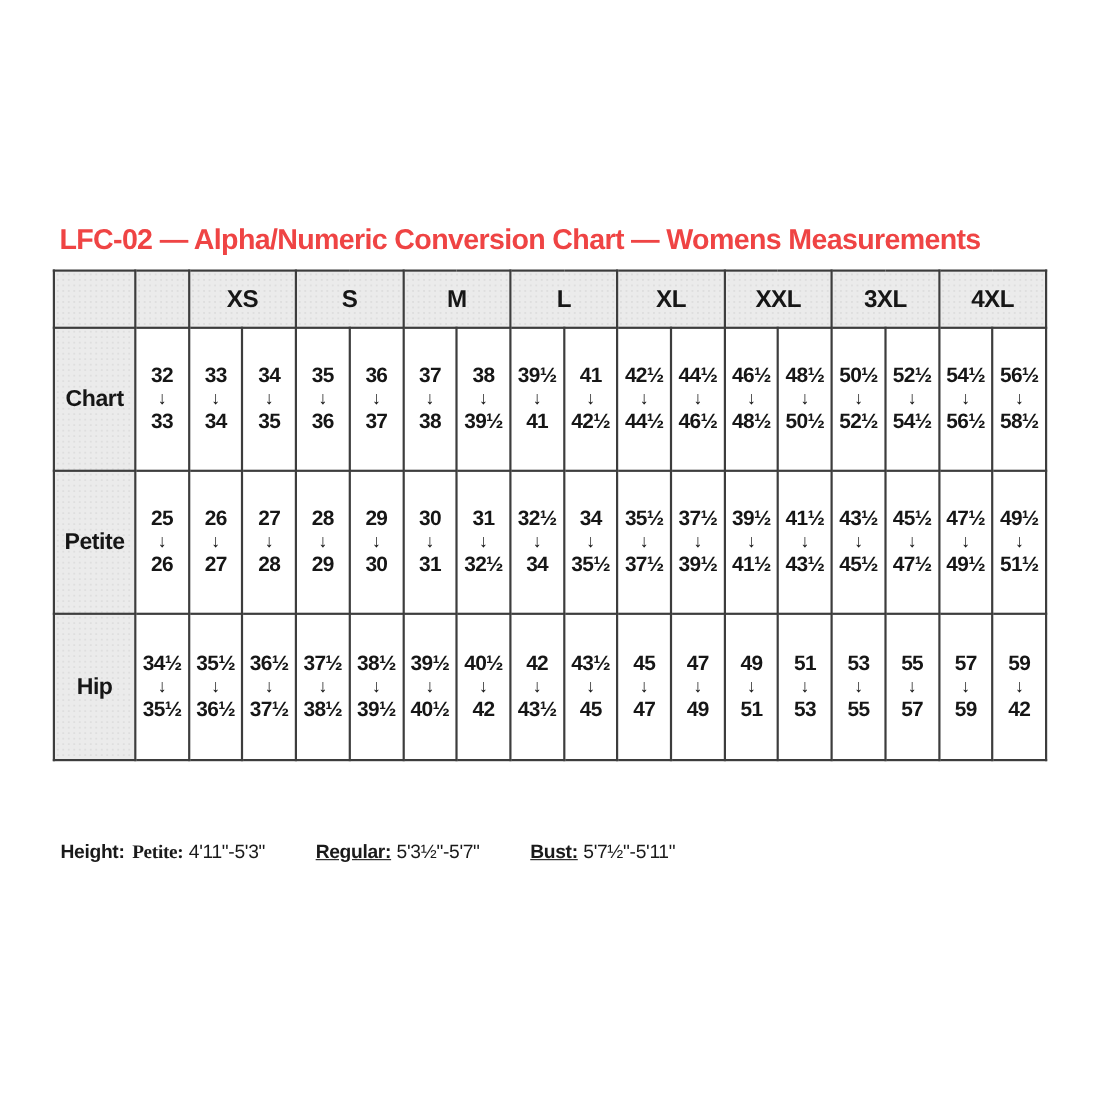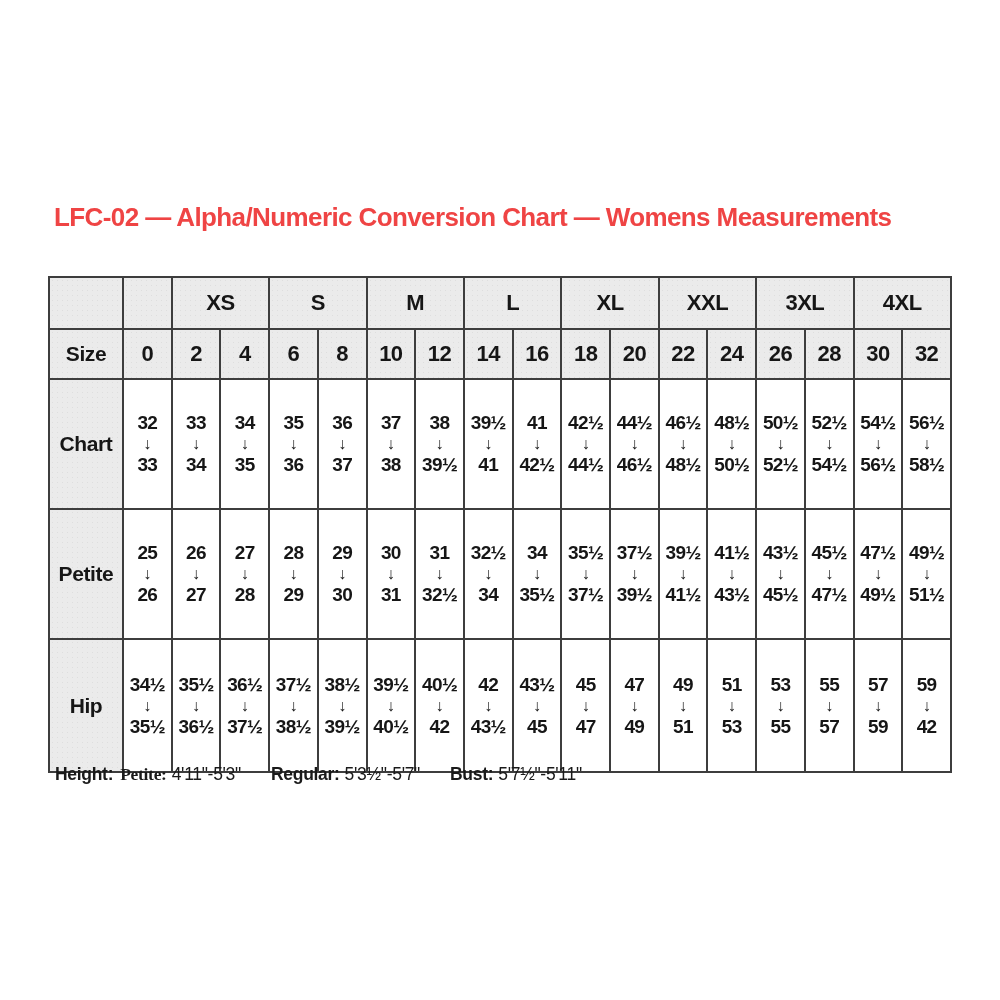--- a/index.html
+++ b/index.html
@@ -5,21 +5,21 @@
   html,body { margin:0; padding:0; background:#ffffff; }
   body { width:1000px; height:1000px; position:relative; font-family:"Liberation Sans", sans-serif; color:#1a1a1a; }
 
   .title {
     position:absolute; left:54px; top:202px;
     font-size:26px; font-weight:700; letter-spacing:-0.6px; color:#ef4444;
     white-space:nowrap;
   }
 
   table.size-chart {
-    position:absolute; left:48px; top:276px;
+    position:absolute; left:48px; top:245px;
     width:904px; border-collapse:collapse; table-layout:fixed;
   }
   .size-chart th, .size-chart td {
     border:2px solid #3d3d3d; padding:0; margin:0;
     text-align:center; vertical-align:middle; color:#161616;
     overflow:hidden;
   }
   .gray {
     background-color:#ebebeb;
     background-image: radial-gradient(rgba(0,0,0,0.055) 0.8px, transparent 1px);
@@ -40,21 +40,21 @@
   td.meas .v   { font-size:19px; font-weight:700; line-height:1.15; letter-spacing:-0.6px; }
   td.meas .arrow { font-size:16px; font-weight:700; line-height:1.0; padding:2px 0; }
 
   .footer {
     position:absolute; left:55px; top:764px;
     font-size:17.5px; letter-spacing:-0.3px; white-space:nowrap;
   }
   .footer .lbl { font-weight:700;text-align:center; }
   .footer .val { font-weight:400; margin-left:5px; }
   .footer .after-h { margin-left:7px;font-family:Liberation Serif, serif; }
-  .footer .gap { margin-left:30px; }
+  .footer .gap { margin-left:46px;text-decoration:underline; }
 </style>
 </head>
 <body>
 
 <div class="title">LFC-02 — Alpha/Numeric Conversion Chart — Womens Measurements</div>
 
 <table class="size-chart">
   <colgroup>
     <col style="width:74px">
     <col span="17">
@@ -65,40 +65,20 @@
     <th class="gray"></th>
     <th class="gray alpha-h" colspan="2">XS</th>
     <th class="gray alpha-h" colspan="2">S</th>
     <th class="gray alpha-h" colspan="2">M</th>
     <th class="gray alpha-h" colspan="2">L</th>
     <th class="gray alpha-h" colspan="2">XL</th>
     <th class="gray alpha-h" colspan="2">XXL</th>
     <th class="gray alpha-h" colspan="2">3XL</th>
     <th class="gray alpha-h" colspan="2">4XL</th>
   </tr>
-  <tr class="r-size">
-    <th class="gray row-label">Size</th>
-    <th class="gray num-h">0</th>
-    <th class="gray num-h">2</th>
-    <th class="gray num-h">4</th>
-    <th class="gray num-h">6</th>
-    <th class="gray num-h">8</th>
-    <th class="gray num-h">10</th>
-    <th class="gray num-h">12</th>
-    <th class="gray num-h">14</th>
-    <th class="gray num-h">16</th>
-    <th class="gray num-h">18</th>
-    <th class="gray num-h">20</th>
-    <th class="gray num-h">22</th>
-    <th class="gray num-h">24</th>
-    <th class="gray num-h">26</th>
-    <th class="gray num-h">28</th>
-    <th class="gray num-h">30</th>
-    <th class="gray num-h">32</th>
-  </tr>
   <tr class="r-meas">
     <th class="gray row-label">Chart</th>
     <td class="meas">
           <span class="v">32</span>
           <span class="arrow">↓</span>
           <span class="v">33</span>
         </td>
     <td class="meas">
           <span class="v">33</span>
           <span class="arrow">↓</span>

